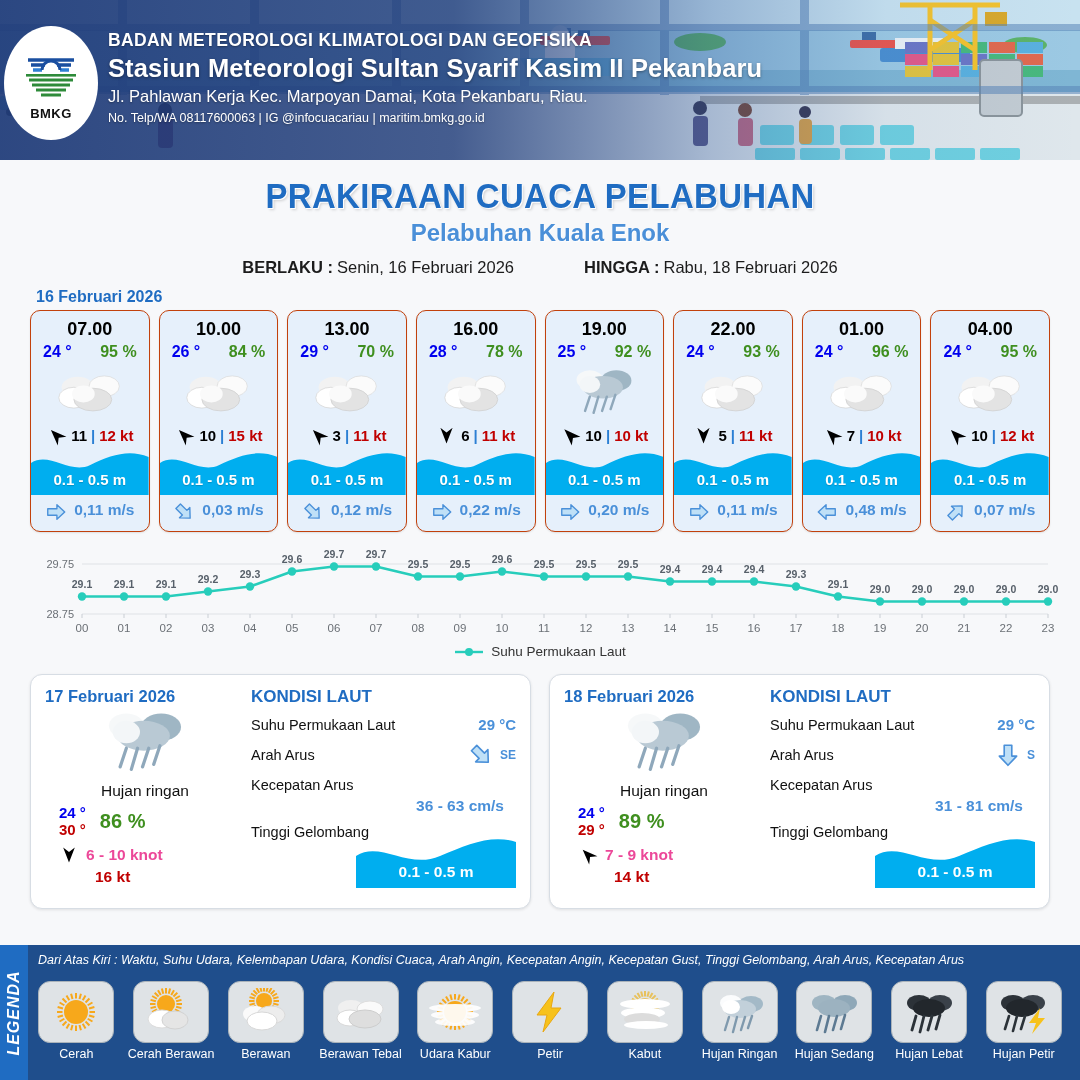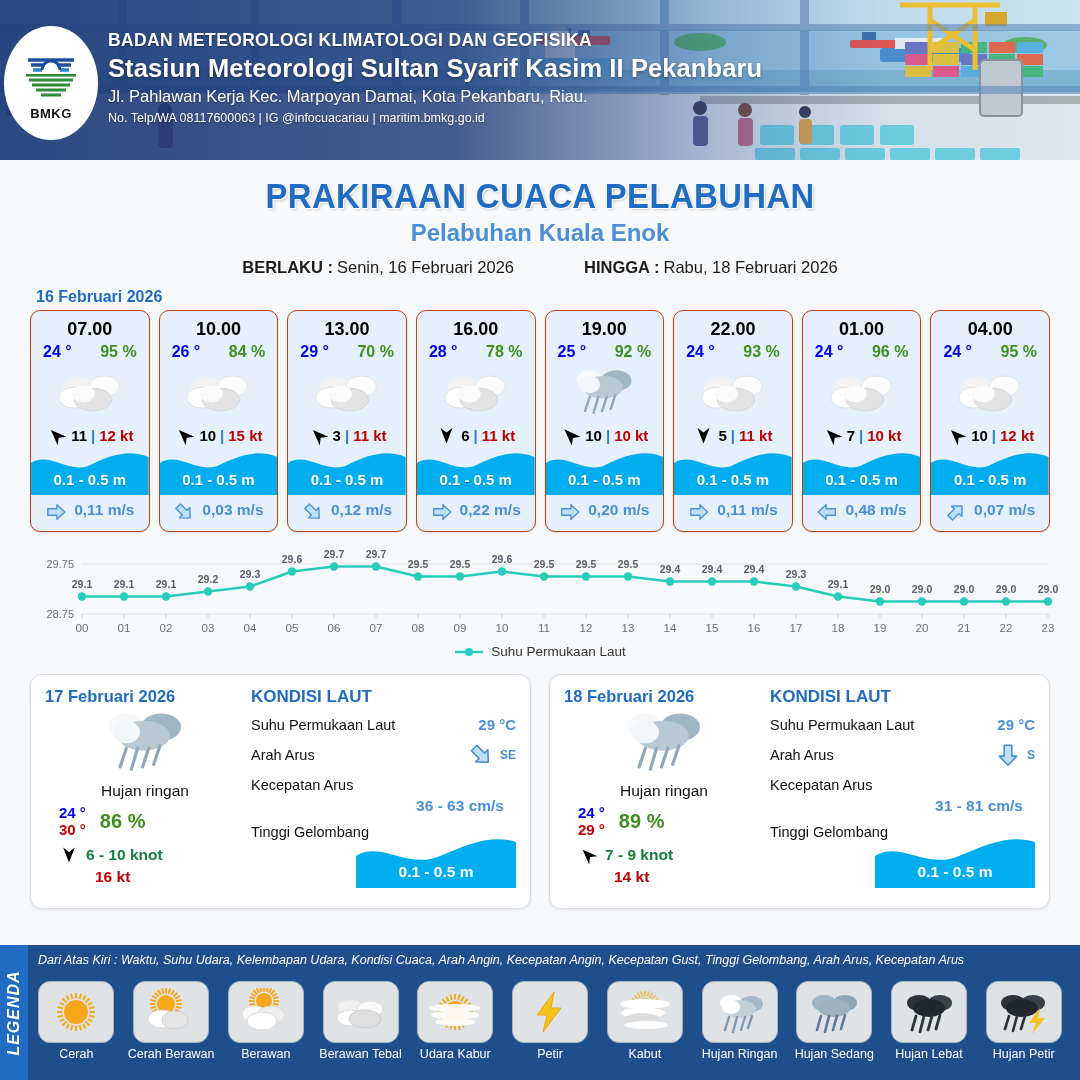--- a/index.html
+++ b/index.html
@@ -101,21 +101,21 @@
   }
   .d-left { width:200px; position:relative; }
   .d-date { font-size:16.5px; font-weight:bold; color:#1f6cc2; }
   .d-icon { display:flex; justify-content:center; margin-top:-2px; height:76px; align-items:center; }
   .d-cond { text-align:center; font-size:15.5px; color:#111; margin-top:2px; }
   .d-temps { display:flex; align-items:center; gap:14px; margin-top:4px; padding-left:14px; }
   .d-tcol { display:flex; flex-direction:column; font-size:15px; font-weight:bold; line-height:1.15; }
   .d-tmin { color:#0000ee; }
   .d-tmax { color:#c00000; }
   .d-hum { color:#3f8f1f; font-size:20px; font-weight:bold; }
-  .d-wind { display:flex; align-items:center; gap:7px; margin-top:6px; padding-left:14px; font-size:15.5px; font-weight:bold; color:#15803d; }
+  .d-wind { display:flex; align-items:center; gap:7px; margin-top:6px; padding-left:14px; font-size:15.5px; font-weight:bold; color:#ec4899; }
   .d-gust { color:#c00000; font-size:15.5px; font-weight:bold; padding-left:50px; margin-top:3px; }
   .d-right { flex:1; padding-left:6px; position:relative; }
   .d-sea-title { font-size:17px; font-weight:bold; color:#1f6cc2; margin-bottom:5px; }
   .d-row { display:flex; align-items:center; justify-content:space-between; margin-top:9px; font-size:14.5px; color:#111; }
   .d-row-val { color:#4a90d9; font-weight:bold; font-size:15px; }
   .d-dir { display:flex; align-items:center; gap:6px; color:#4a90d9; font-weight:bold; font-size:12px; }
   .d-speed { text-align:right; color:#4a90d9; font-weight:bold; font-size:15.5px; margin-top:4px; padding-right:12px; }
   .d-wave { position:relative; width:160px; height:52px; margin-left:auto; margin-top:-4px; }
   .d-wave-txt {
     position:absolute; left:0; right:0; bottom:7px; text-align:center;

